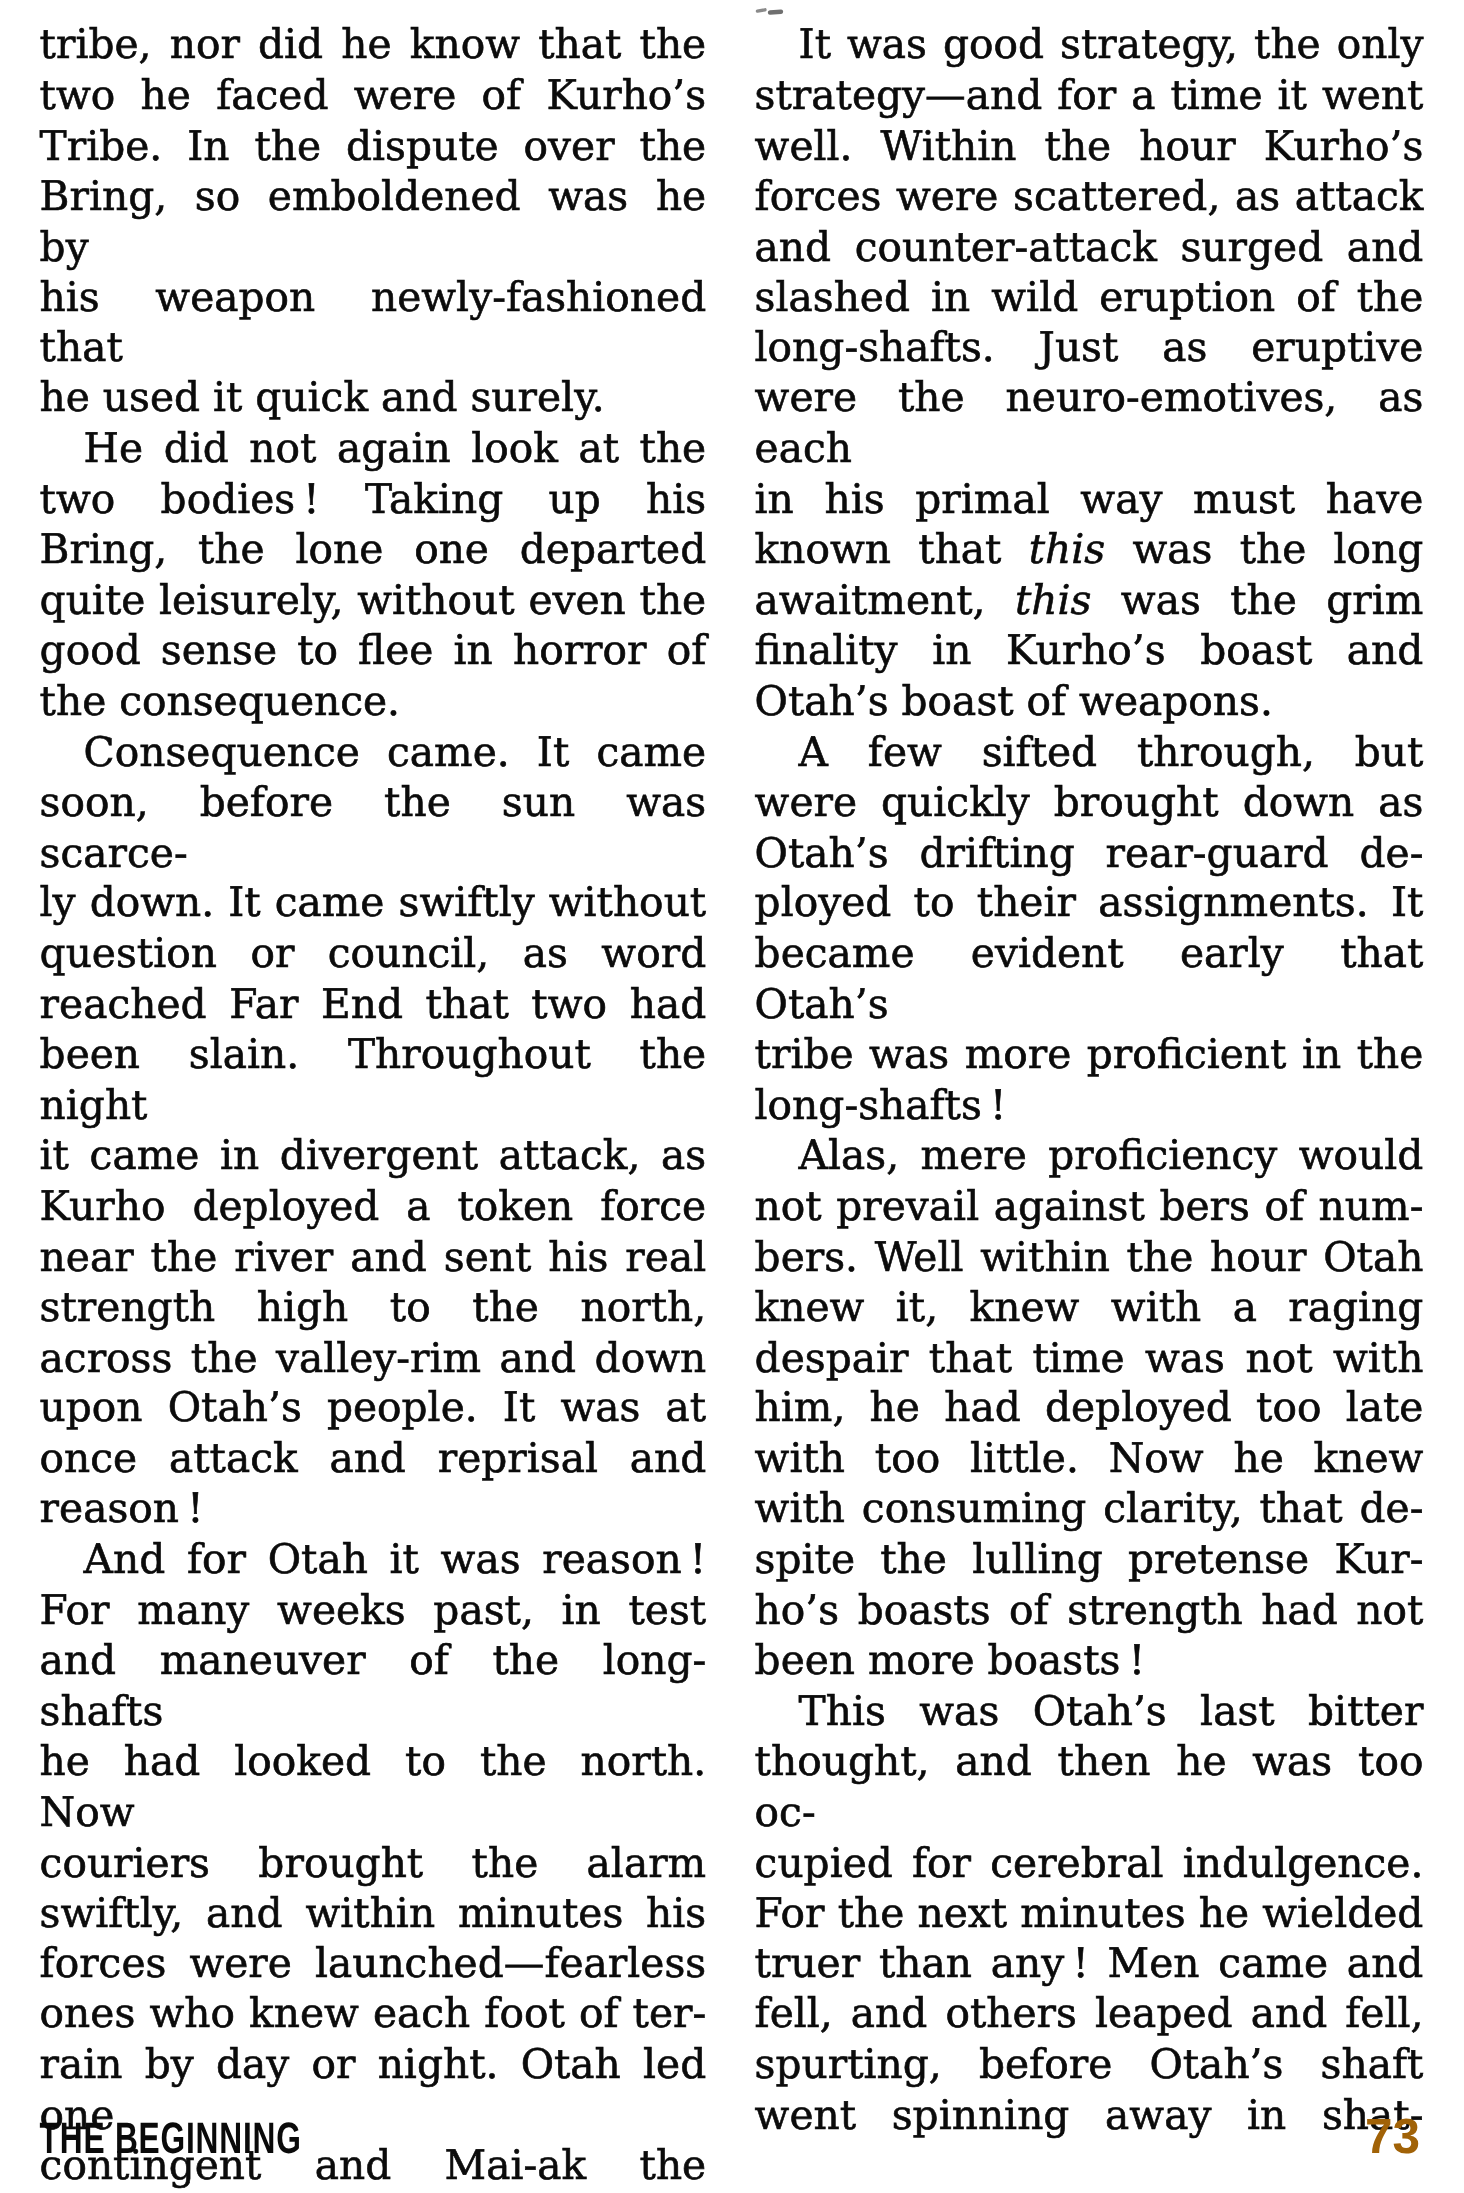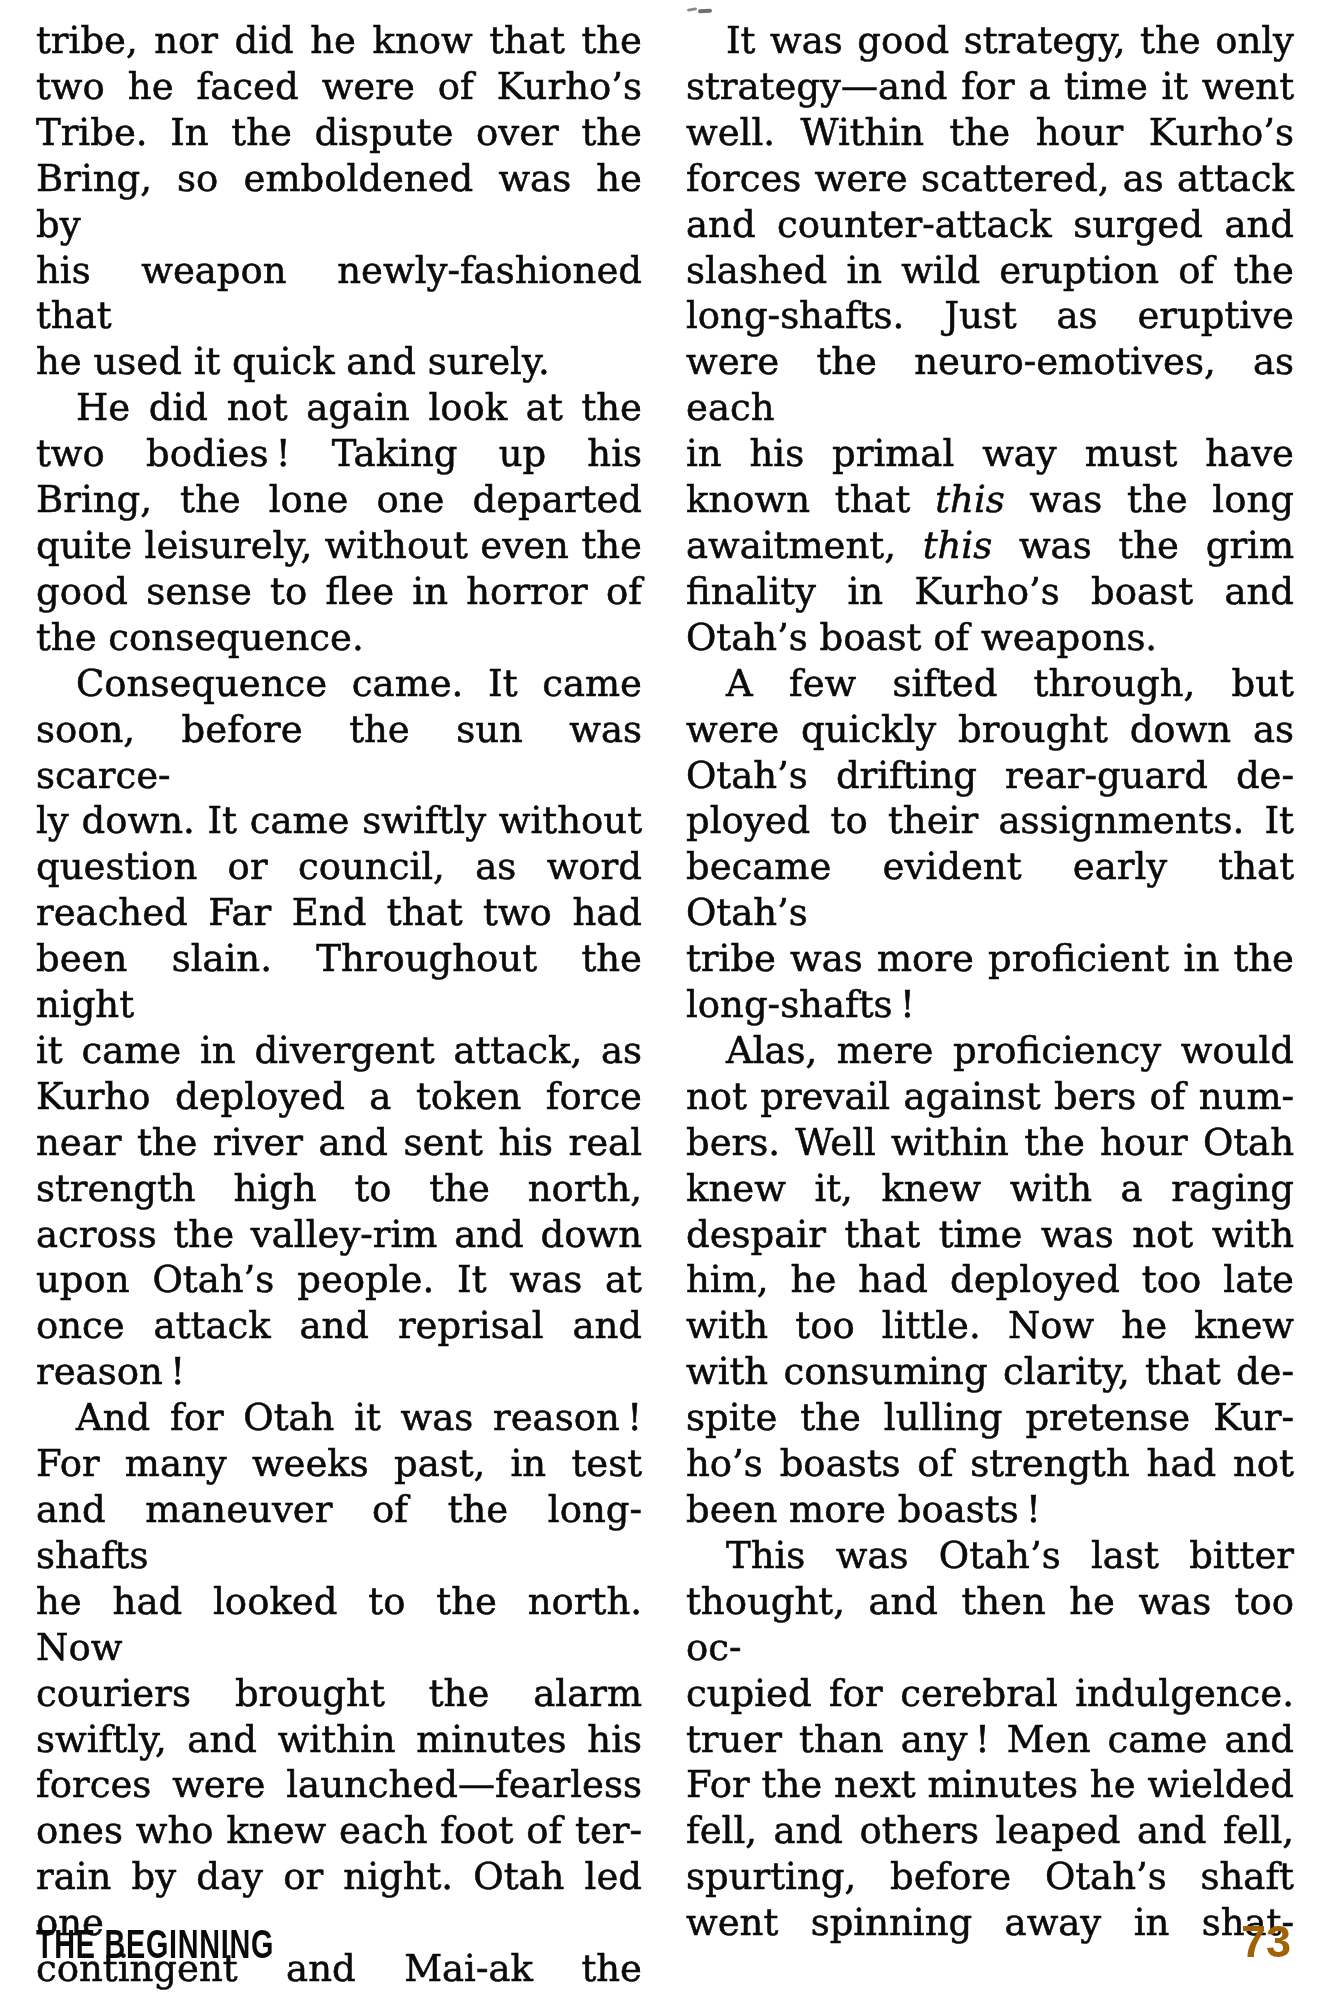--- a/index.html
+++ b/index.html
@@ -124,22 +124,22 @@
       <div class="line">despair that time was not with</div>
       <div class="line">him, he had deployed too late</div>
       <div class="line">with too little. Now he knew</div>
       <div class="line">with consuming clarity, that de-</div>
       <div class="line">spite the lulling pretense Kur-</div>
       <div class="line">ho’s boasts of strength had not</div>
       <div class="line endline">been more boasts !</div>
       <div class="line indent">This was Otah’s last bitter</div>
       <div class="line">thought, and then he was too oc-</div>
       <div class="line">cupied for cerebral indulgence.</div>
+      <div class="line">For the next minutes he wielded</div>
       <div class="line">truer than any ! Men came and</div>
-      <div class="line">For the next minutes he wielded</div>
       <div class="line">fell, and others leaped and fell,</div>
       <div class="line">spurting, before Otah’s shaft</div>
       <div class="line">went spinning away in shat-</div>
     </div>
 
   <div class="footer-title">THE BEGINNING</div>
 
   <div class="page-num">73</div>
 </div>
 

